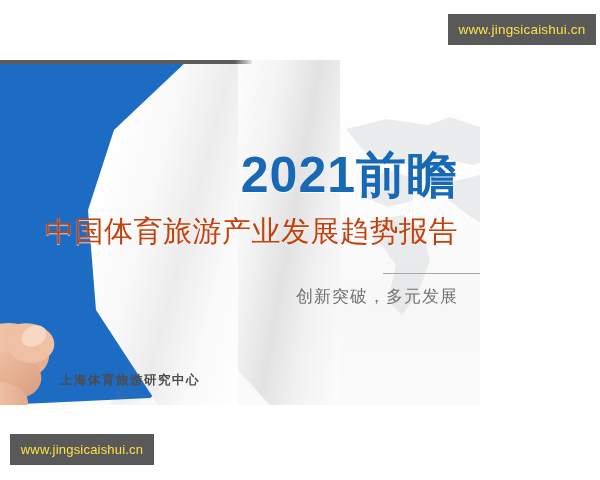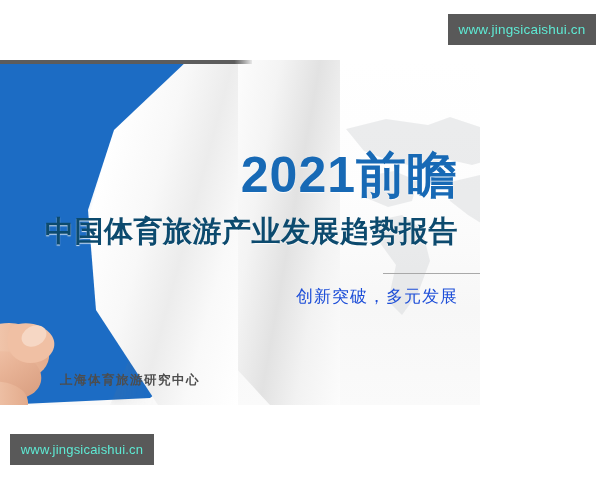--- a/index.html
+++ b/index.html
@@ -125,57 +125,57 @@
     letter-spacing:1px;
     color:#1769b5;
     line-height:1;
     text-shadow:0 1px 1px rgba(255,255,255,.85);
   }
   .title-sub {
     position:absolute;
     left:0; right:22px; top:157px;
     text-align:right;
     font-size:29px;
-    font-weight:bold;
+    font-weight:normal;
     letter-spacing:.5px;
-    color:#0c4a6e;
+    color:#c2410c;
     line-height:1;
     text-shadow:0 1px 1px rgba(255,255,255,.8);
   }
   .rule {
     position:absolute;
     left:383px; top:213px;
     width:195px; height:1px;
     background:#a9a9a9;
   }
   .tagline {
     position:absolute;
     left:0; right:22px; top:225px;
     text-align:right;
     font-size:17px;
-    color:#1d4ed8;
+    color:#737373;
     letter-spacing:1px;
     line-height:1.4;
   }
   .org {
     position:absolute;
     left:0; right:0; top:312px;
     text-align:left;
     padding-left:60px;
     font-size:12.5px;
     font-weight:bold;
     color:#4d4d4d;
     letter-spacing:1.5px;
   }
 
   
   .wm {
     position:absolute;
     background:#595959;
-    color:#5eead4;
+    color:#fde047;
     font-size:13.5px;
     letter-spacing:.2px;
     display:flex;
     align-items:center;
     justify-content:center;
     white-space:nowrap;
   }
   .wm-top    { left:448px; top:14px;  width:148px; height:31px; }
   .wm-bottom { left:10px;  top:434px; width:144px; height:31px; font-size:13px; }
 </style>

